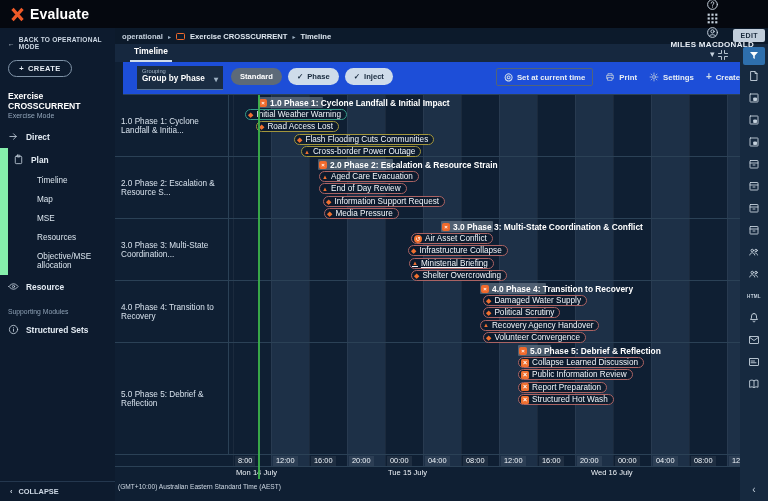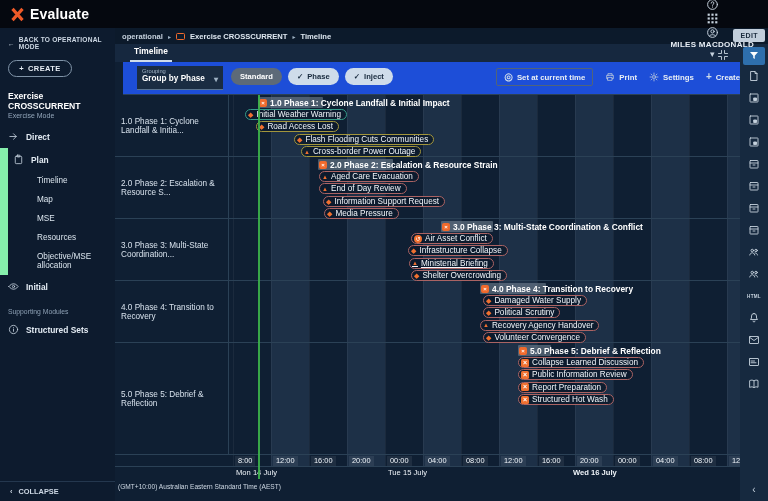--- a/index.html
+++ b/index.html
@@ -205,21 +205,21 @@
         <div class="sb-sub">Resources</div>
         <div class="sb-sub">Objective/MSE allocation</div>
       </div>
   </div>
 
   <div class="sb-item">
     <svg class="ic" viewBox="0 0 24 24">
         <path d="M2 12s4-6 10-6 10 6 10 6-4 6-10 6S2 12 2 12z"></path>
         <circle cx="12" cy="12" r="2.5"></circle>
       </svg>
-    <span>Initial</span>
+    <span>Resource</span>
   </div>
 
   <div class="sb-section">Supporting Modules</div>
 
   <div class="sb-item">
     <svg class="ic" viewBox="0 0 24 24">
         <circle cx="12" cy="12" r="9"></circle>
         <path d="M12 8v.5M12 11.5V16"></path>
       </svg>
     <span>Structured Sets</span>
@@ -465,21 +465,21 @@
       <span class="tick-label" style="left: 424px;">16:00</span>
       <span class="tick-label" style="left: 462px;">20:00</span>
       <span class="tick-label" style="left: 500px;">00:00</span>
       <span class="tick-label" style="left: 538px;">04:00</span>
       <span class="tick-label" style="left: 576px;">08:00</span>
       <span class="tick-label" style="left: 614px;">12:00</span>
     </div>
   <div class="axis-dates">
       <span class="date-label" style="left: 6px;">Mon 14 July</span>
       <span class="date-label" style="left: 158px;">Tue 15 July</span>
-      <span class="date-label" style="left: 343px; font-weight: bold;">Wed 16 July</span>
+      <span class="date-label" style="left: 361px;">Wed 16 July</span>
     </div>
   <div class="tz-note">(GMT+10:00) Australian Eastern Standard Time (AEST)</div>
 </div>
 
 <div class="rail">
   <div style="display:flex;flex-direction:column;align-items:center;">
       <div class="rail-btn">
         <svg width="12" height="12" viewBox="0 0 24 24">
           <path d="M4 4h16l-6.5 7.5V18l-3-1.8v-4.7z" fill="#fff"></path>
         </svg>

